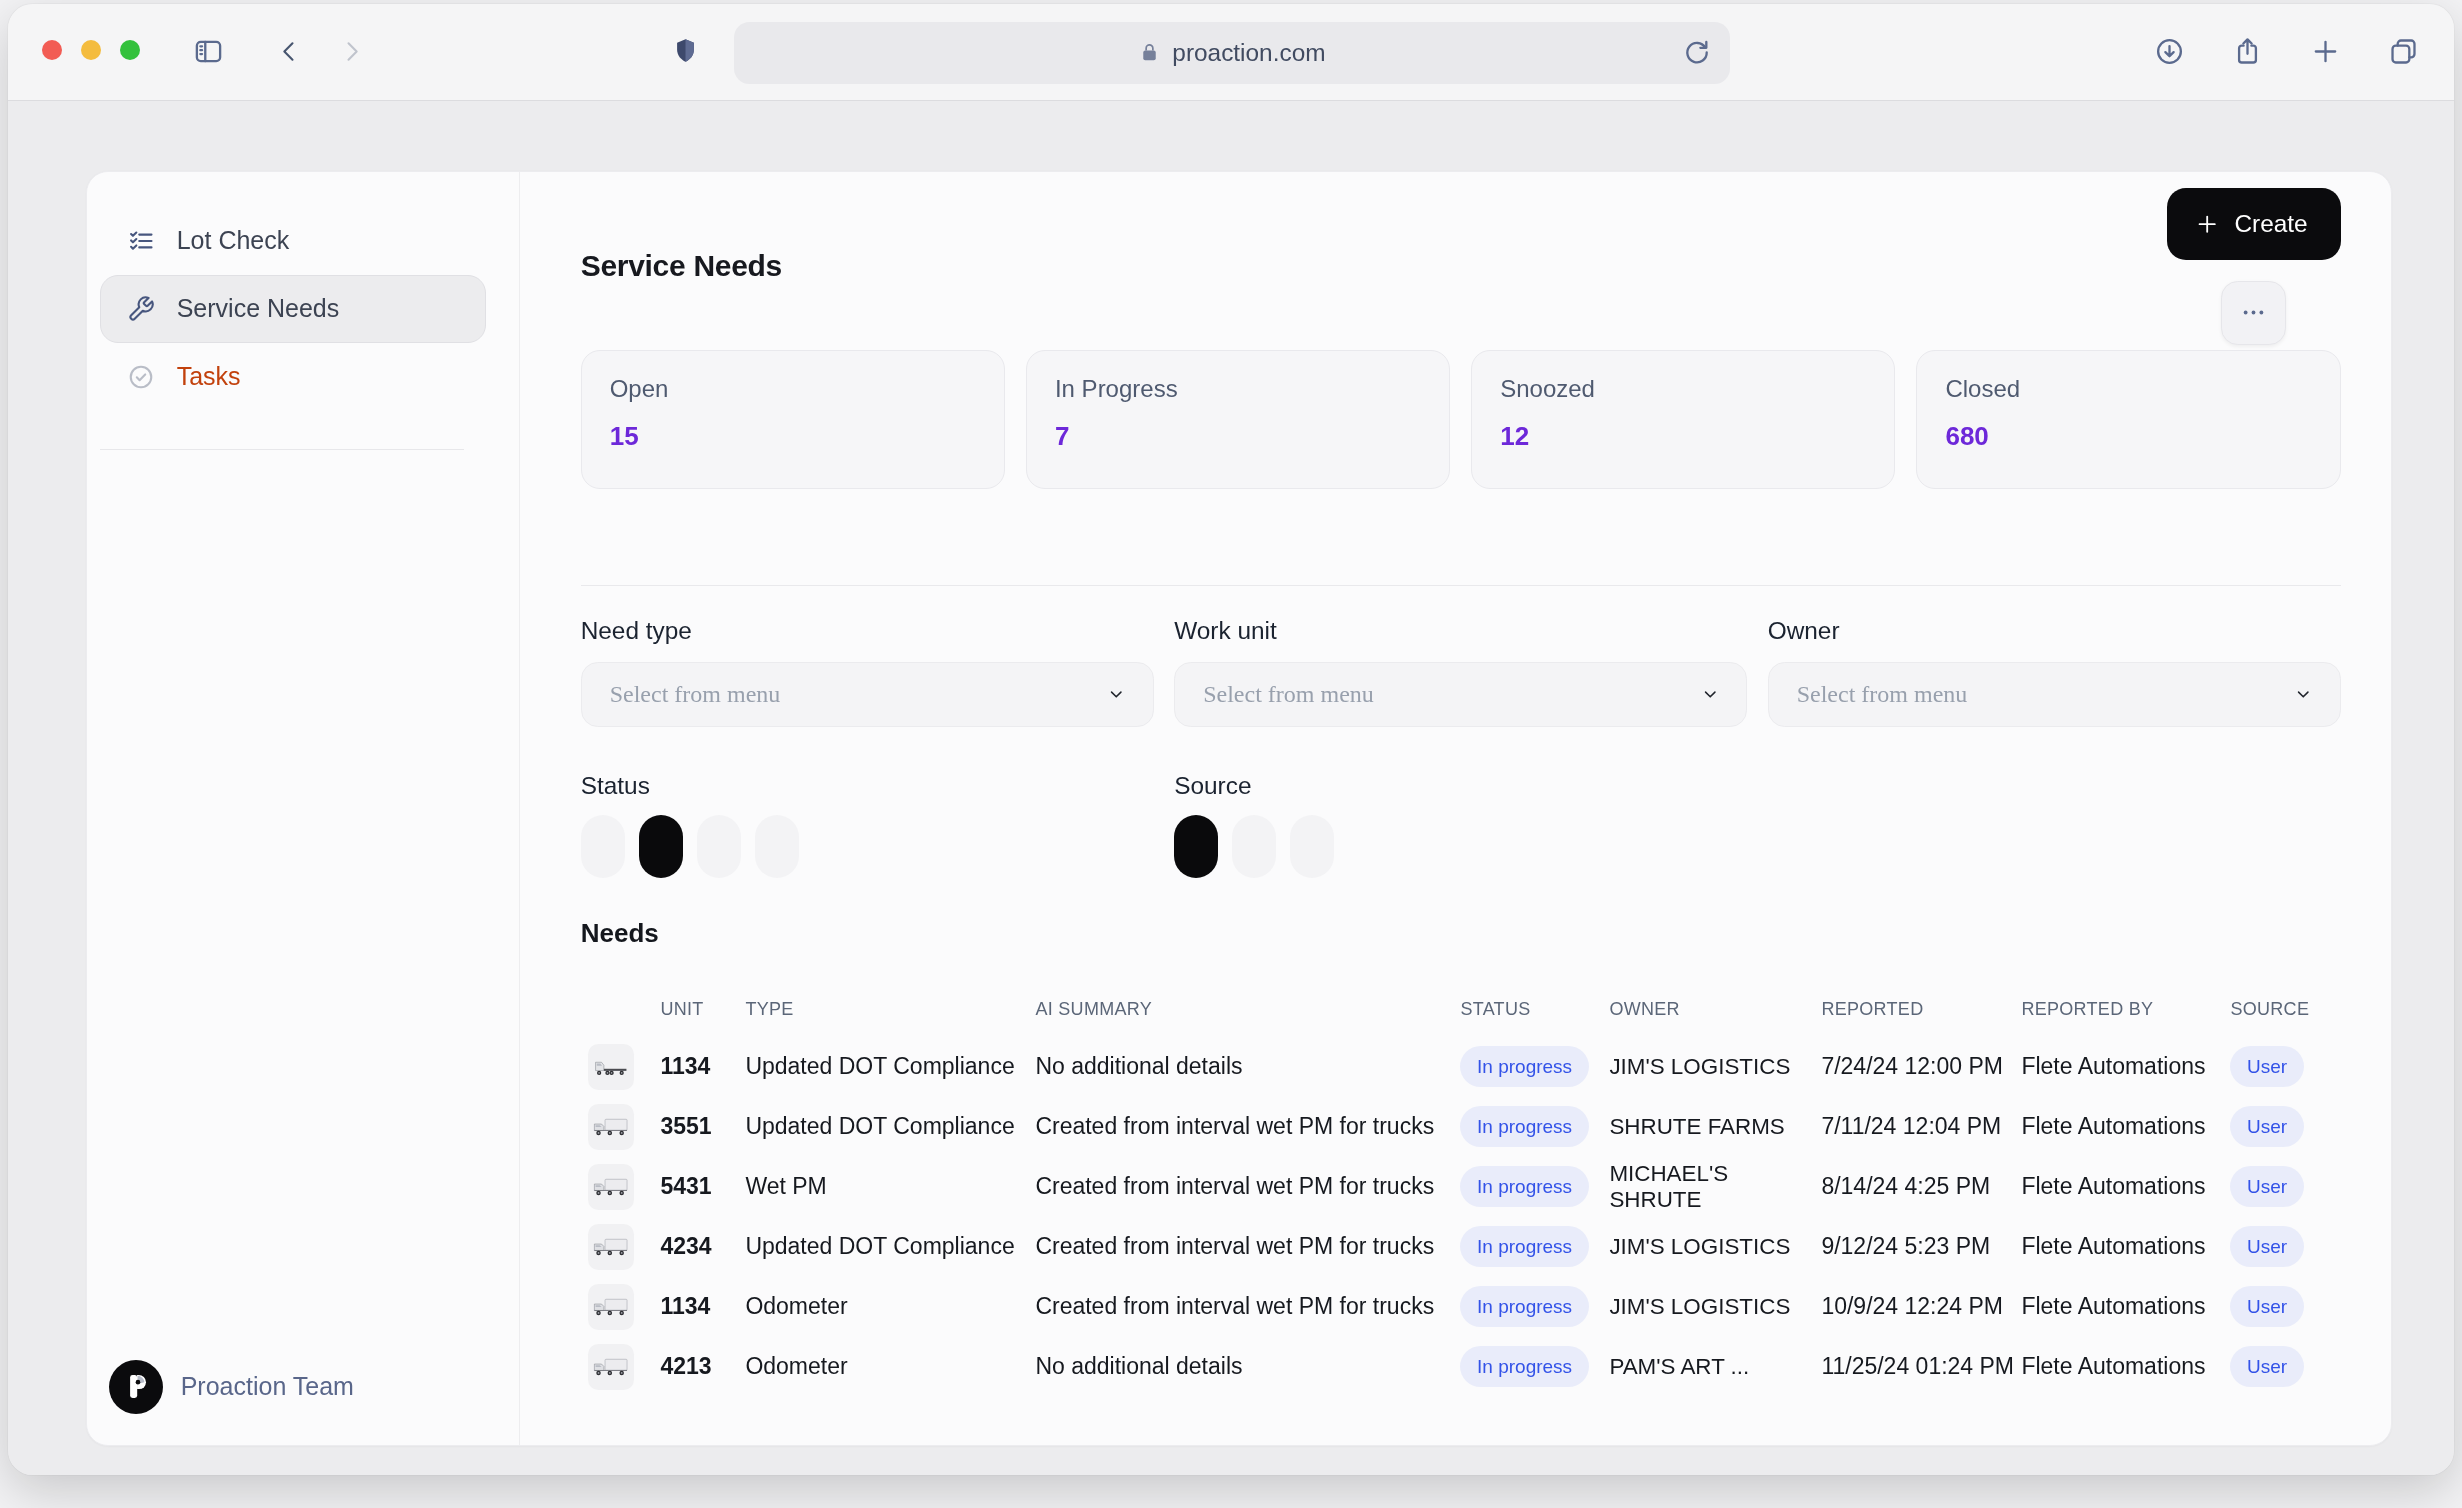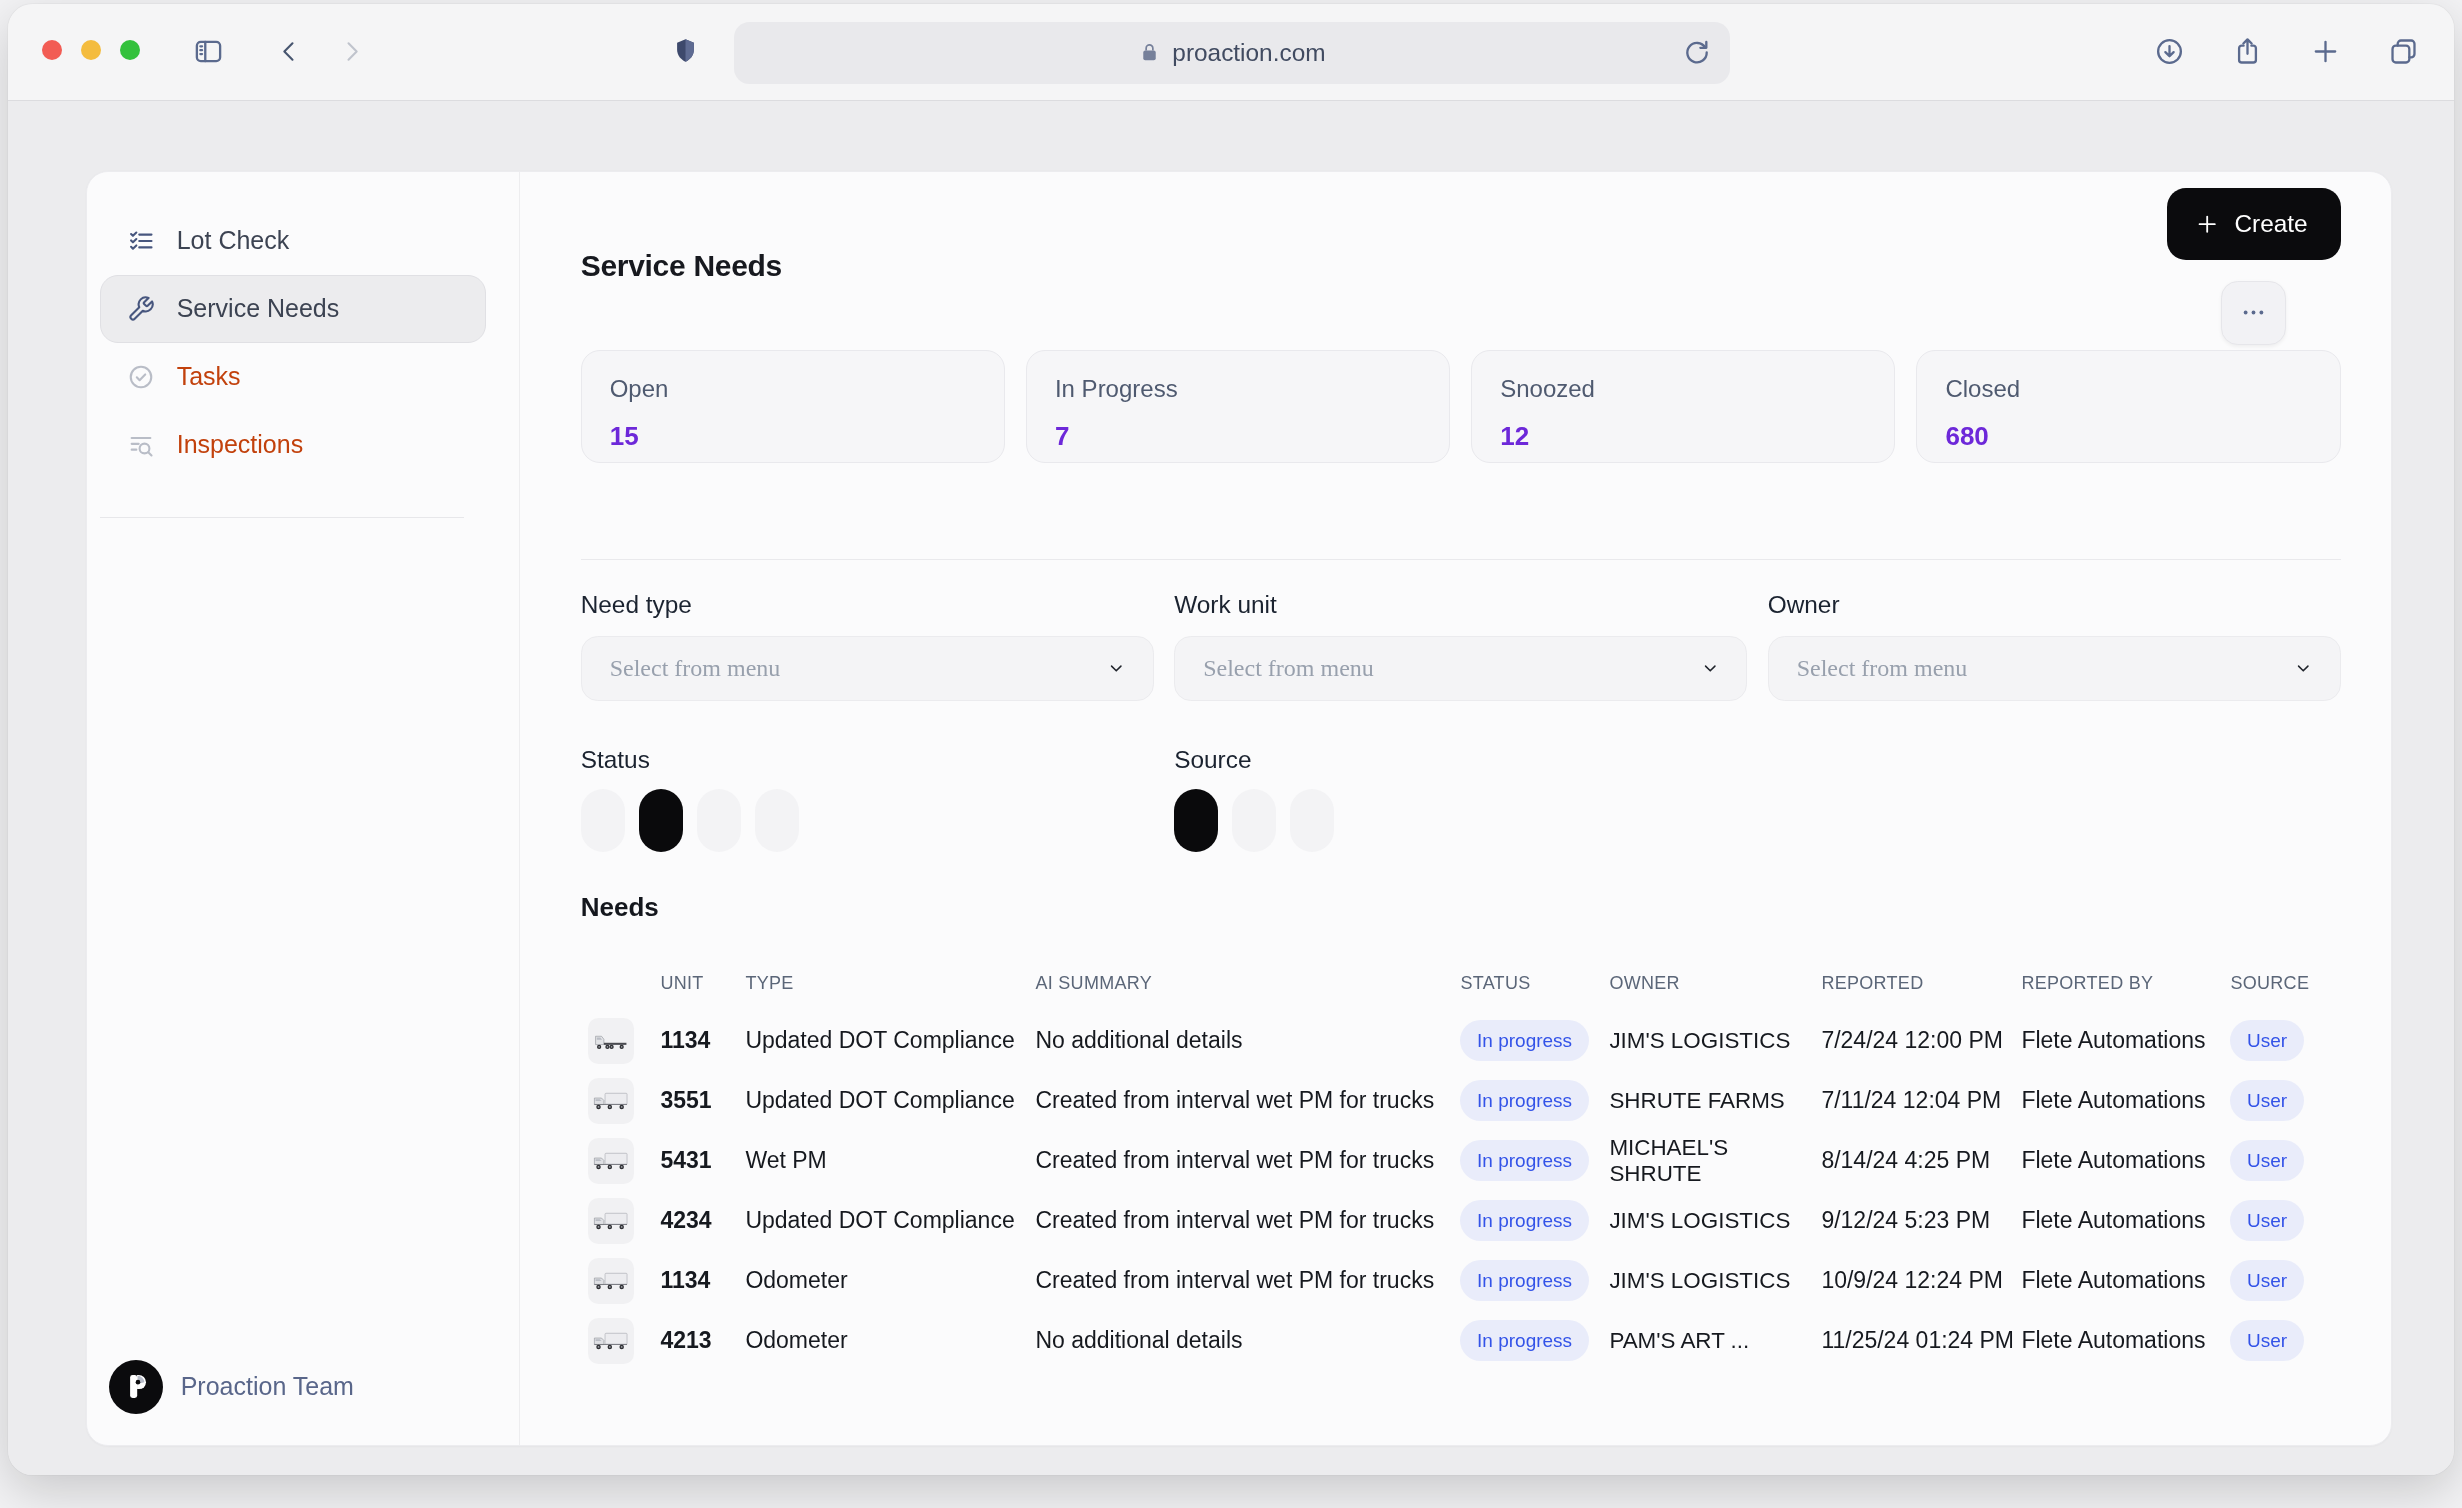--- a/index.html
+++ b/index.html
@@ -71,21 +71,21 @@
     font-size:24.4px; font-weight:500; font-family:inherit; }
   .create-btn .plus { width:24.4px; height:24.4px; }
   .create-btn .plus svg { width:100%; height:100%; }
   .more-btn { width:65px; height:64px; border-radius:16.7px; background:#f2f2f5;
     border:0.6px solid #e6e6ea; box-shadow:0 1.9px 3.8px rgba(0,0,0,.05); color:#5b6a8e;
     display:flex; align-items:center; justify-content:center; }
   .more-btn .dots { width:27px; height:27px; }
   .more-btn .dots svg { width:100%; height:100%; }
 
   .stats { margin-top:47px; display:grid; grid-template-columns:repeat(4,1fr); gap:21px; }
-  .stat-card { height:113px; background:#f6f6f8; border:1.3px solid #e9e9ed;
+  .stat-card { height:139px; background:#f6f6f8; border:1.3px solid #e9e9ed;
     border-radius:19px; padding:24.4px 28px; }
   .stat-label { font-size:24px; color:#4f5a70; }
   .stat-value { margin-top:18px; font-size:26px; font-weight:600; color:#6d28d9; }
 
   .tabs { margin-top:41px; padding-left:37px; height:46px; display:flex; gap:50px; align-items:center; }
   .tab { font-size:24.4px; color:#3f4654; }
   .tab.active { color:#2443e1; font-weight:500; }
   .tabs-divider { margin-top:9px; height:1.3px; background:#e9e9ec; }
 
   .filter-grid { margin-top:31px; display:grid; grid-template-columns:repeat(3,1fr); gap:20.5px; }
@@ -196,28 +196,20 @@
                 </svg></span>
     <span class="nav-label">Service Needs</span>
   </div>
             <div class="nav-item disabled">
     <span class="nav-icon"><svg viewBox="0 0 24 24" fill="none" stroke="currentColor" stroke-width="1.8" stroke-linecap="round" stroke-linejoin="round">
                   <circle cx="12" cy="12" r="8.8"></circle>
                   <path d="M8.4 12.3l2.4 2.4 4.8-4.9"></path>
                 </svg></span>
     <span class="nav-label">Tasks</span>
   </div>
-            <div class="nav-item disabled">
-    <span class="nav-icon"><svg viewBox="0 0 24 24" fill="none" stroke="currentColor" stroke-width="1.8" stroke-linecap="round" stroke-linejoin="round">
-                  <path d="M4 6h16M4 11h6M4 16h4"></path>
-                  <circle cx="15" cy="15" r="4.2"></circle>
-                  <path d="M18.2 18.2L21 21"></path>
-                </svg></span>
-    <span class="nav-label">Inspections</span>
-  </div>
           </nav>
         <div class="side-divider"></div>
         <div class="team">
           <span class="team-logo">
               <svg viewBox="0 0 24 24">
                 <rect x="8.5" y="4.5" width="4.6" height="15" rx="1.6" fill="#ffffff"></rect>
                 <path d="M13 4.5h1a4.8 4.8 0 0 1 4.8 4.8 4.4 4.4 0 0 1-4.4 4.4H13z" fill="#ffffff"></path>
                 <path d="M13.4 4.9a4.9 4.9 0 0 1 4.4 4.4l-4.4 1z" fill="#b7bcc8"></path>
                 <circle cx="13.6" cy="9.2" r="1.5" fill="#0b0b0d"></circle>
               </svg>

